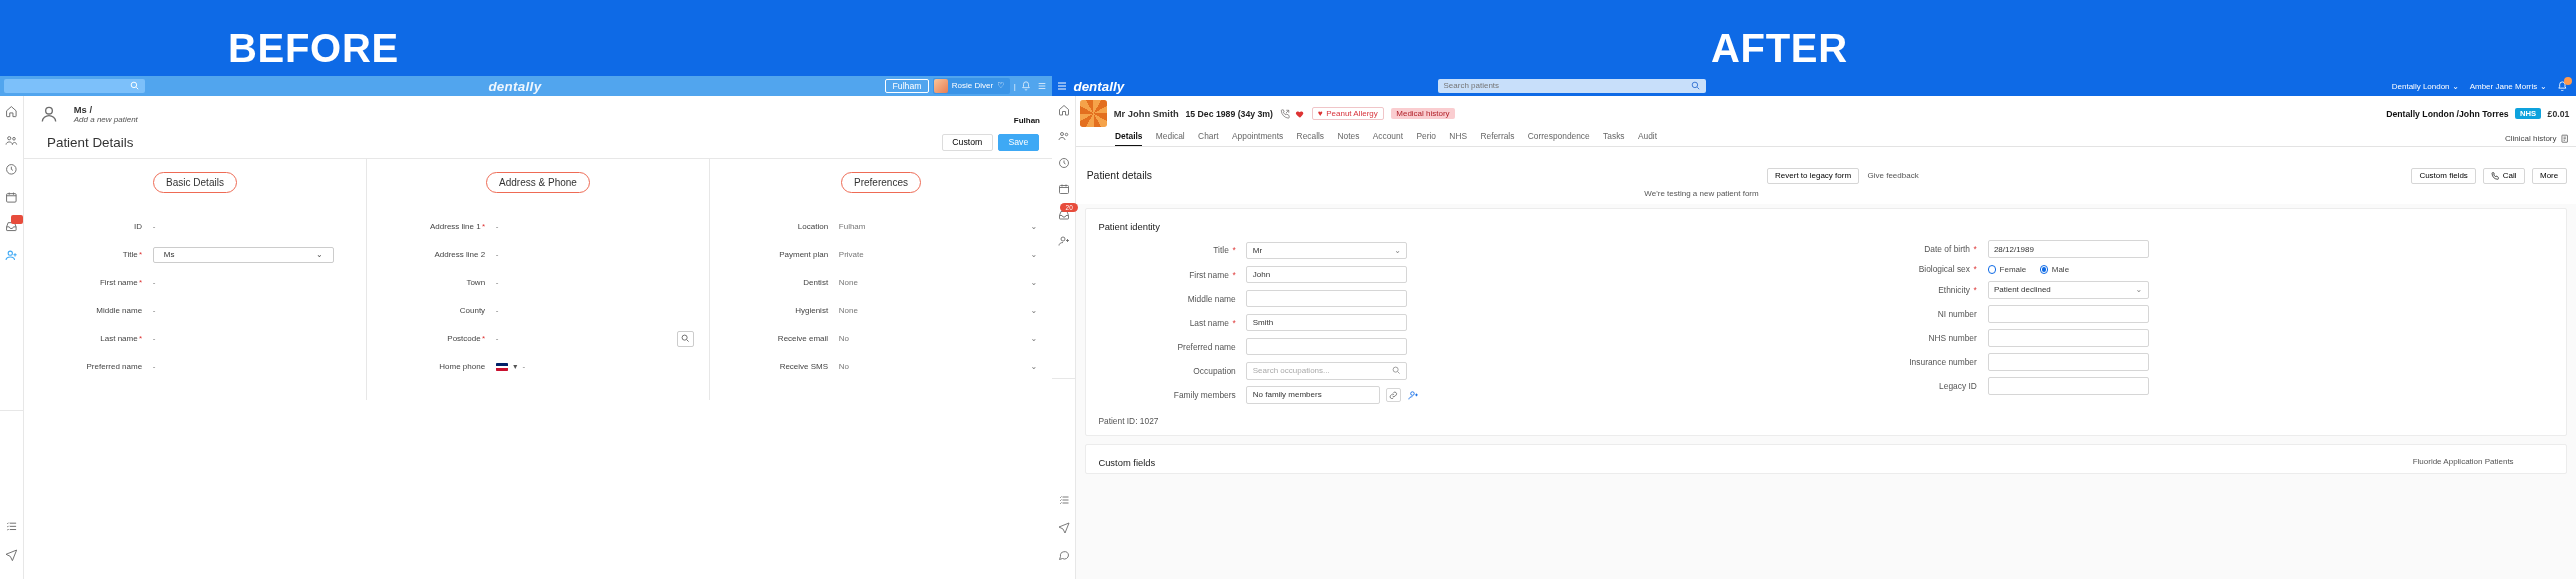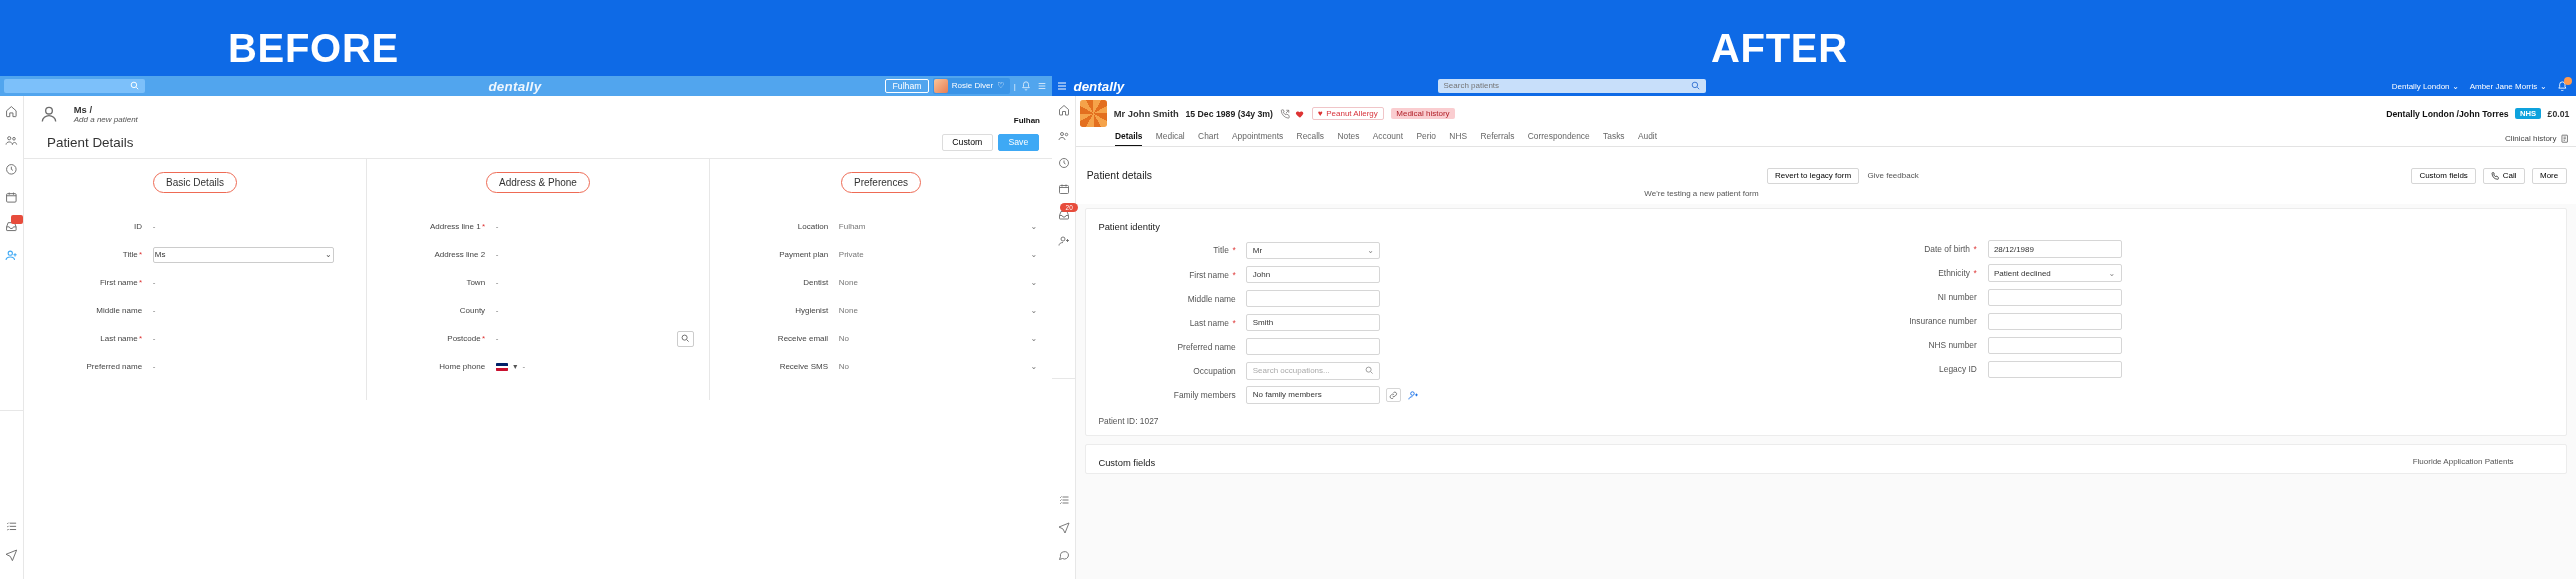--- a/index.html
+++ b/index.html
@@ -47,21 +47,21 @@
 
   .b-cols { display:flex; border-top:0.7px solid #e7e7e7; }
   .b-col { flex:1; padding: 13.4px 14.8px; border-right:0.7px solid #e7e7e7; }
   .b-col:last-child { border-right: none; }
   .b-col h3 { font-size: 10px; font-weight: 400; text-align:center; border:1.7px solid #ee6b55; border-radius: 10.7px; padding:4px 12px; display:inline-block; margin-bottom: 13.4px; }
   .b-col .hdr-wrap { text-align:center; margin-bottom: 12px;}
   .b-row { display:flex; align-items:center; margin-bottom: 12px; height:16px; }
   .b-row .lab { width: 114px; text-align:right; padding-right: 10.7px; color:#444; }
   .b-row .val { flex:1; color:#777; }
   .star { color:#d33; margin-left:1.3px; }
-  .b-select { width: 181px; height:16px; border:0.7px solid #ccc; border-radius:2px; background:#fff; display:flex; align-items:center; justify-content:space-between; padding:0 1px; color:#333; }
+  .b-select { width: 181px; height:16px; border:0.7px solid #ccc; border-radius:2px; background:#fff; display:flex; align-items:center; justify-content:space-between; padding:0 10px; color:#333; }
   .b-input-icon { width:17.4px; height:16px; border:0.7px solid #ccc; border-radius:2px; display:flex; align-items:center; justify-content:center; margin-left: 5.4px; }
   .flag { width:12px; height:8px; background: linear-gradient(to bottom,#012169 33%,#fff 33%,#fff 66%,#c8102e 66%); display:inline-block; border-radius:0.7px;}
   .chev-down-lg { color:#555; }
 
   
   .after { position: absolute; left: 1052px; top: 76px; width: 1524px; height: 503px; }
   .a-topbar { height: 20px; background: #0e6ae6; display:flex; align-items:center; }
   .a-hamb { color:#fff; margin-left:4px; width:14.8px; }
   .a-brand { color:#fff; font-style:italic; font-weight:700; font-size:13.4px; margin-left:2.7px; }
   .a-search { margin-left: 314px; width:268px; height:14.8px; background:#c8dffa; border-radius:2px; display:flex; align-items:center; padding:0 5.4px; color:#2d6dd0; font-size:8px; }
@@ -107,21 +107,21 @@
   .a-subbar .btns-right { margin-left:auto; display:flex; gap:6.7px; }
 
   .a-content { padding: 4px 9.4px 0 9.4px; background:#fafafa; flex:1; overflow:hidden;}
   .card { background:#fff; border:0.7px solid #ececec; border-radius:2px; padding: 12px 12px 9.4px 12px; margin-bottom: 8px; }
   .card h3 { font-size:9.4px; font-weight:400; color:#222; margin-bottom: 2.7px; }
   .card-grid { display:flex; gap: 27px; }
   .cg-col { flex:1; }
   .frow { display:flex; align-items:center; margin-bottom:6.7px; }
   .frow .flab { width: 148px; text-align:right; padding-right:10.7px; color:#555; font-size:8.4px; }
   .frow .fctl { flex:1; }
-  .inpt { width: 134px; height:17.4px; border:0.7px solid #d6d6d6; border-radius:2px; background:#fff; padding:0 5.4px; display:flex; align-items:center; color:#333; }
+  .inpt { width: 161px; height:17.4px; border:0.7px solid #d6d6d6; border-radius:2px; background:#fff; padding:0 5.4px; display:flex; align-items:center; color:#333; }
   .inpt .caret { margin-left:auto; color:#888; }
   .inpt .srch-ic { margin-left:auto; color:#888; }
   .radio-set { display:flex; gap:13.4px; align-items:center; color:#444; }
   .radio-set label { display:flex; align-items:center; gap:3.4px; }
   .rad { width:8.7px; height:8.7px; border-radius:50%; border:1px solid #0e6ae6; display:inline-block; position:relative;}
   .rad.on::after { content:''; position:absolute; inset:1.3px; background:#0e6ae6; border-radius:50%;}
   .extra-icons { display:inline-flex; gap:5.4px; margin-left:5.4px; align-items:center;}
   .mini-ic { width:14.8px; height:14.8px; border:0.7px solid #d6d6d6; border-radius:2px; display:flex; align-items:center; justify-content:center; color:#555;}
   .mini-ic.blue { color:#0e6ae6; border:none;}
   .pid-note { font-size:8.4px; color:#555; margin-top: 12px;}
@@ -630,42 +630,57 @@
                 <div style="height:19px"></div>
                 <div class="frow">
                     <div class="flab"><span>Date of birth</span> <span class="star">*</span></div>
                     <div class="fctl">
                       <div class="inpt">
                         <span>28/12/1989</span>
                       </div>
                     </div>
                   </div>
                 <div class="frow">
+                    <div class="flab"><span>Biological sex</span> <span class="star">*</span></div>
+                    <div class="fctl">
+                  <div class="radio-set">
+                    <label>
+                          <span class="rad"></span>
+                          <span>Female</span>
+                        </label>
+                    <label>
+                          <span class="rad on"></span>
+                          <span>Male</span>
+                        </label>
+                  </div>
+                </div>
+                  </div>
+                <div class="frow">
                     <div class="flab"><span>Ethnicity</span> <span class="star">*</span></div>
                     <div class="fctl">
                       <div class="inpt">
                         <span>Patient declined</span>
                         <span class="caret">⌄</span>
                       </div>
                     </div>
                   </div>
                 <div class="frow">
                     <div class="flab"><span>NI number</span></div>
                     <div class="fctl">
                       <div class="inpt"></div>
                     </div>
                   </div>
                 <div class="frow">
+                    <div class="flab"><span>NHS number</span></div>
+                    <div class="fctl">
+                      <div class="inpt"></div>
+                    </div>
+                  </div>
+                <div class="frow">
                     <div class="flab"><span>Insurance number</span></div>
-                    <div class="fctl">
-                      <div class="inpt"></div>
-                    </div>
-                  </div>
-                <div class="frow">
-                    <div class="flab"><span>NHS number</span></div>
                     <div class="fctl">
                       <div class="inpt"></div>
                     </div>
                   </div>
                 <div class="frow">
                     <div class="flab"><span>Legacy ID</span></div>
                     <div class="fctl">
                       <div class="inpt"></div>
                     </div>
                   </div>

